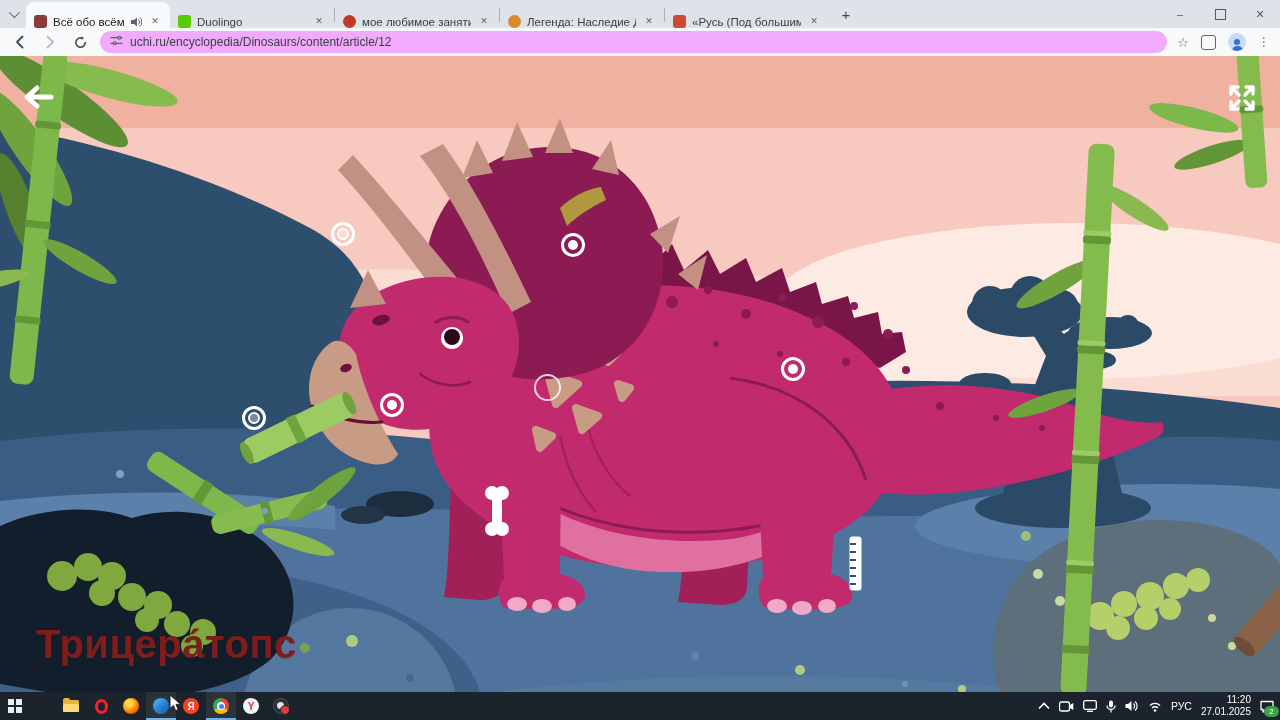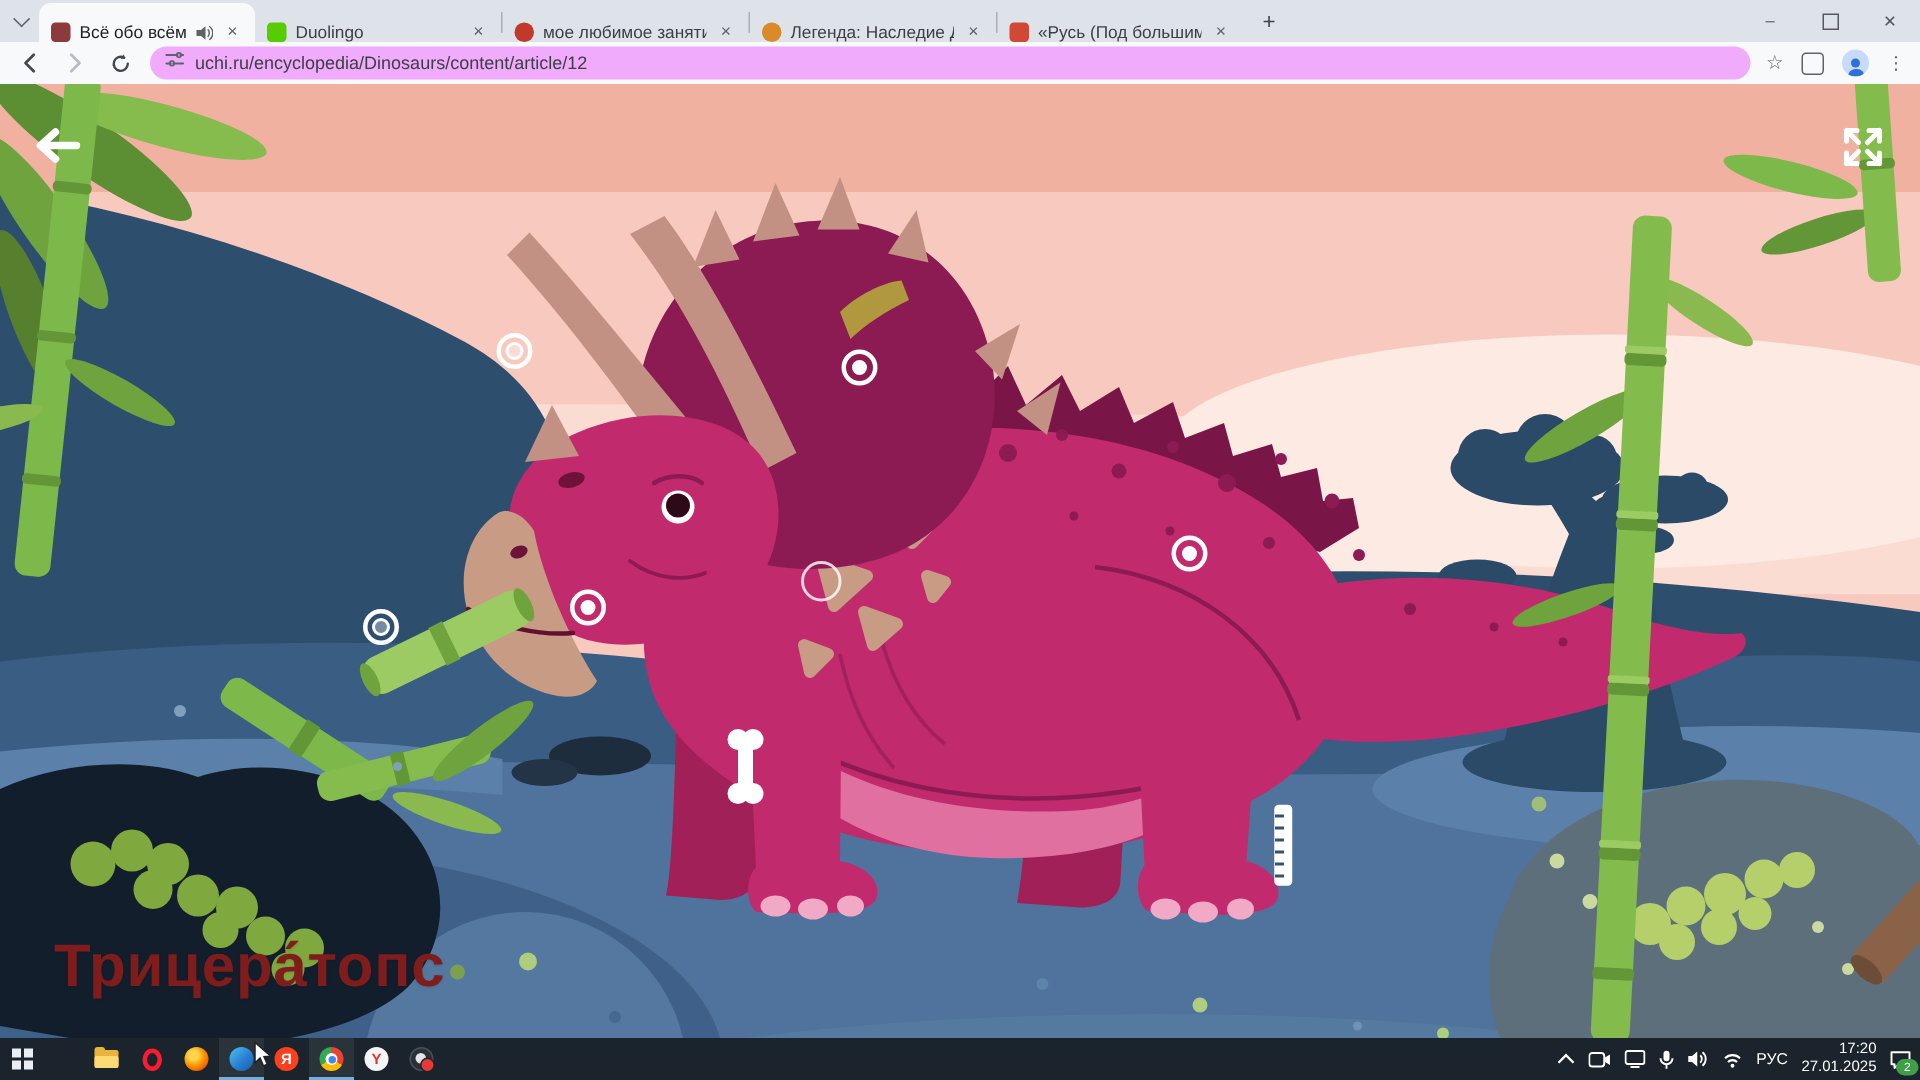--- a/index.html
+++ b/index.html
@@ -539,21 +539,21 @@
           </svg>
       </span>
       <span>
         <svg width="14" height="11" viewBox="0 0 14 11">
             <path d="M2,4.5 A7,7 0 0 1 12,4.5 M4,7 A4.2,4.2 0 0 1 10,7" fill="none" stroke="#fff" stroke-width="1.4"></path>
             <circle cx="7" cy="9.5" r="1.3" fill="#fff"></circle>
           </svg>
       </span>
       <span class="lang">РУС</span>
       <span class="clock">
-        <div>17:20</div>
+        <div>11:20</div>
         <div>27.01.2025</div>
       </span>
       <span class="notif">
         <svg width="14" height="13" viewBox="0 0 14 13">
             <path d="M1,1.5 L13,1.5 L13,9.5 L6,9.5 L3,12 L3,9.5 L1,9.5 Z" fill="none" stroke="#fff" stroke-width="1.3" stroke-linejoin="round"></path>
           </svg>
         <span class="badge">2</span>
       </span>
     </div>
   </div>

